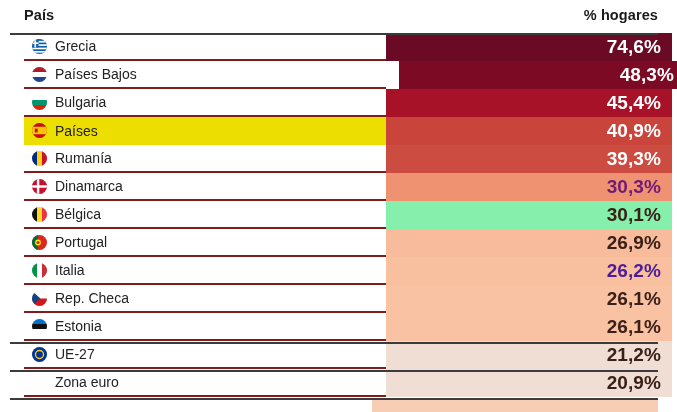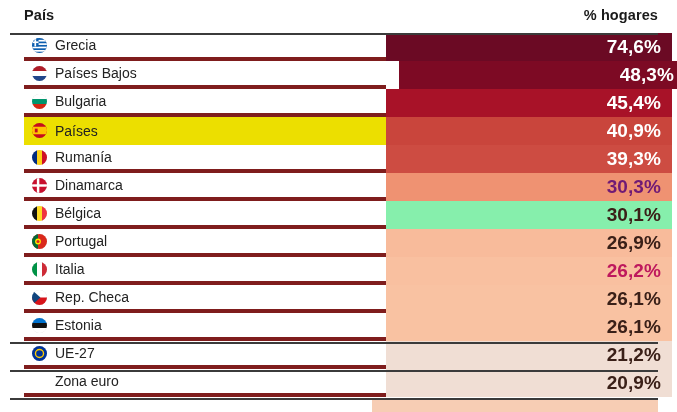--- a/index.html
+++ b/index.html
@@ -70,21 +70,21 @@
   }
   .row .label-cell {
     position: absolute;
     left: 10px;
     top: 0;
     width: 362px;
     height: 28px;
     display: flex;
     align-items: center;
     box-sizing: border-box;
-    border-bottom: 4px solid #7f1d1d;
+    border-bottom: 2px solid #7f1d1d;
     background: transparent;
     padding-left: 8px;
   }
   .row.highlight .label-cell {
     background: #ecdf00;
     border-bottom: 1px solid #ecdf00;
   }
   .row .country-name {
     font-size: 14px;
     color: #222222;
@@ -285,21 +285,21 @@
           <span class="flag">
             <svg viewBox="0 0 16 16">
               <rect width="5.34" height="16" fill="#009246"></rect>
               <rect x="5.34" width="5.33" height="16" fill="#fff"></rect>
               <rect x="10.67" width="5.33" height="16" fill="#ce2b37"></rect>
             </svg>
           </span>
           <span class="country-name">Italia</span>
         </div>
         <div class="value-cell" style="background: rgb(249, 192, 160);">
-          <span class="value-text" style="color: #be185d;">26,2%</span>
+          <span class="value-text" style="color: #4c1d95;">26,2%</span>
         </div>
       </div>
       <div class="row">
         <div class="label-cell">
           <span class="flag">
             <svg viewBox="0 0 16 16">
               <rect width="16" height="8" fill="#fff"></rect>
               <rect y="8" width="16" height="8" fill="#d7141a"></rect>
               <polygon points="0,0 9,8 0,16" fill="#11457e"></polygon>
             </svg>

